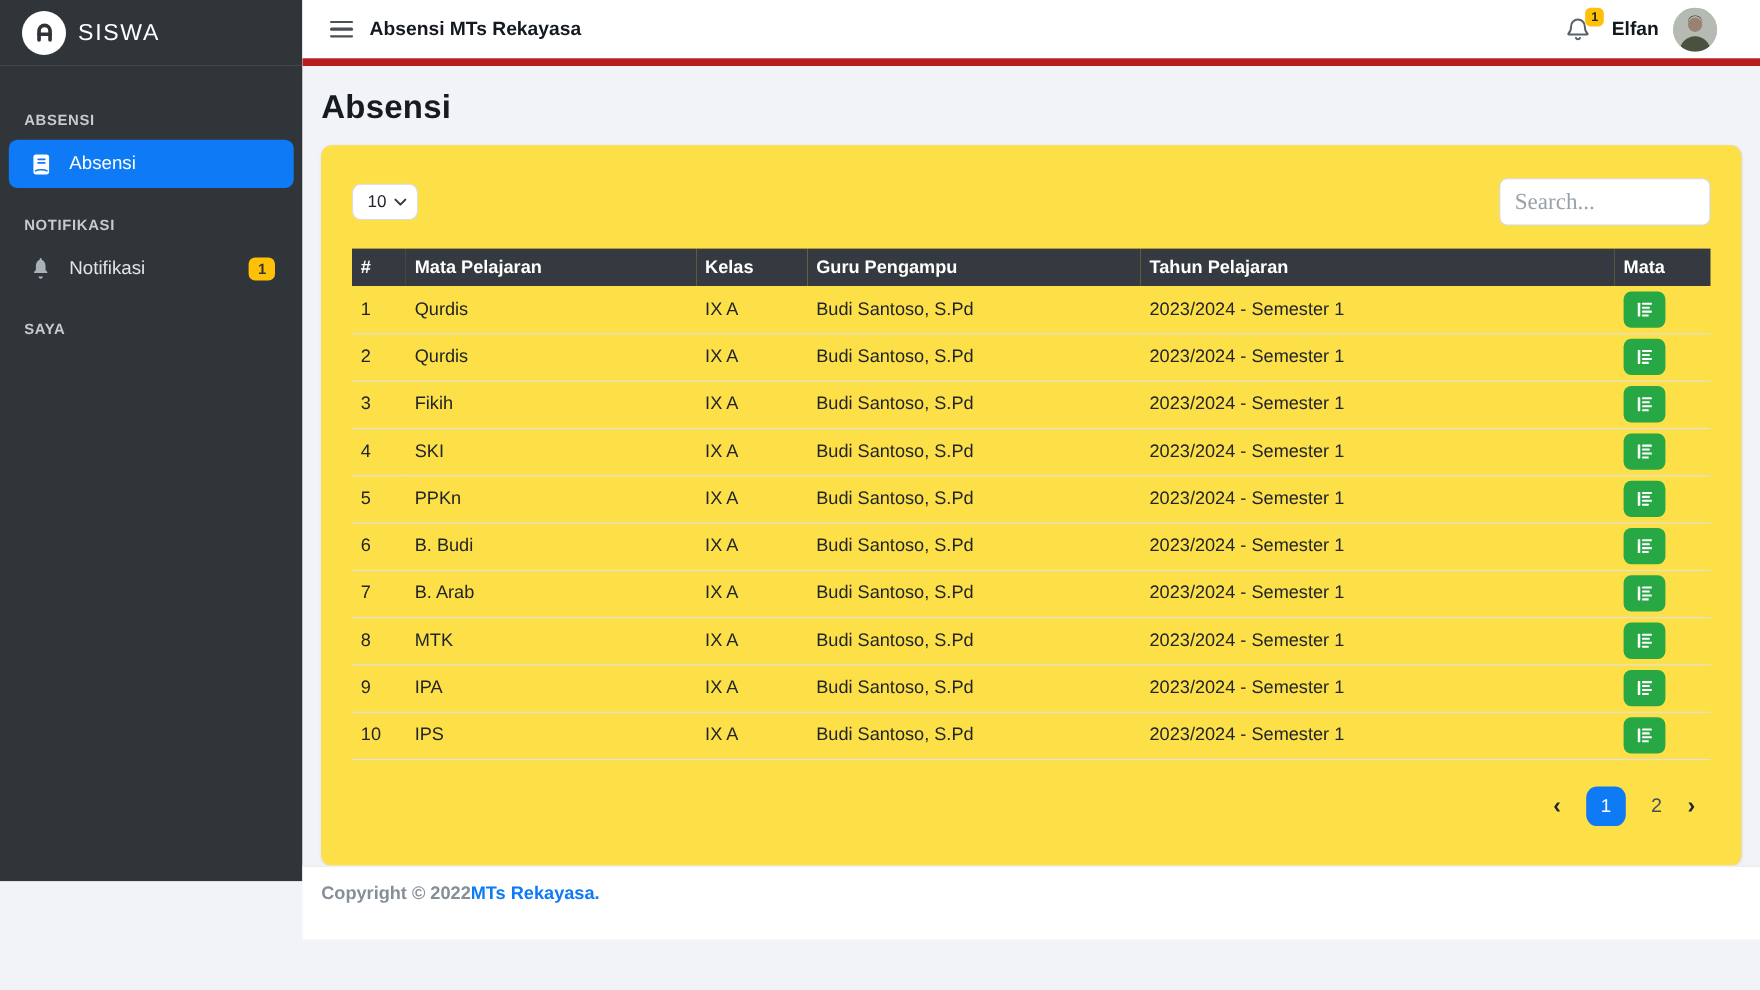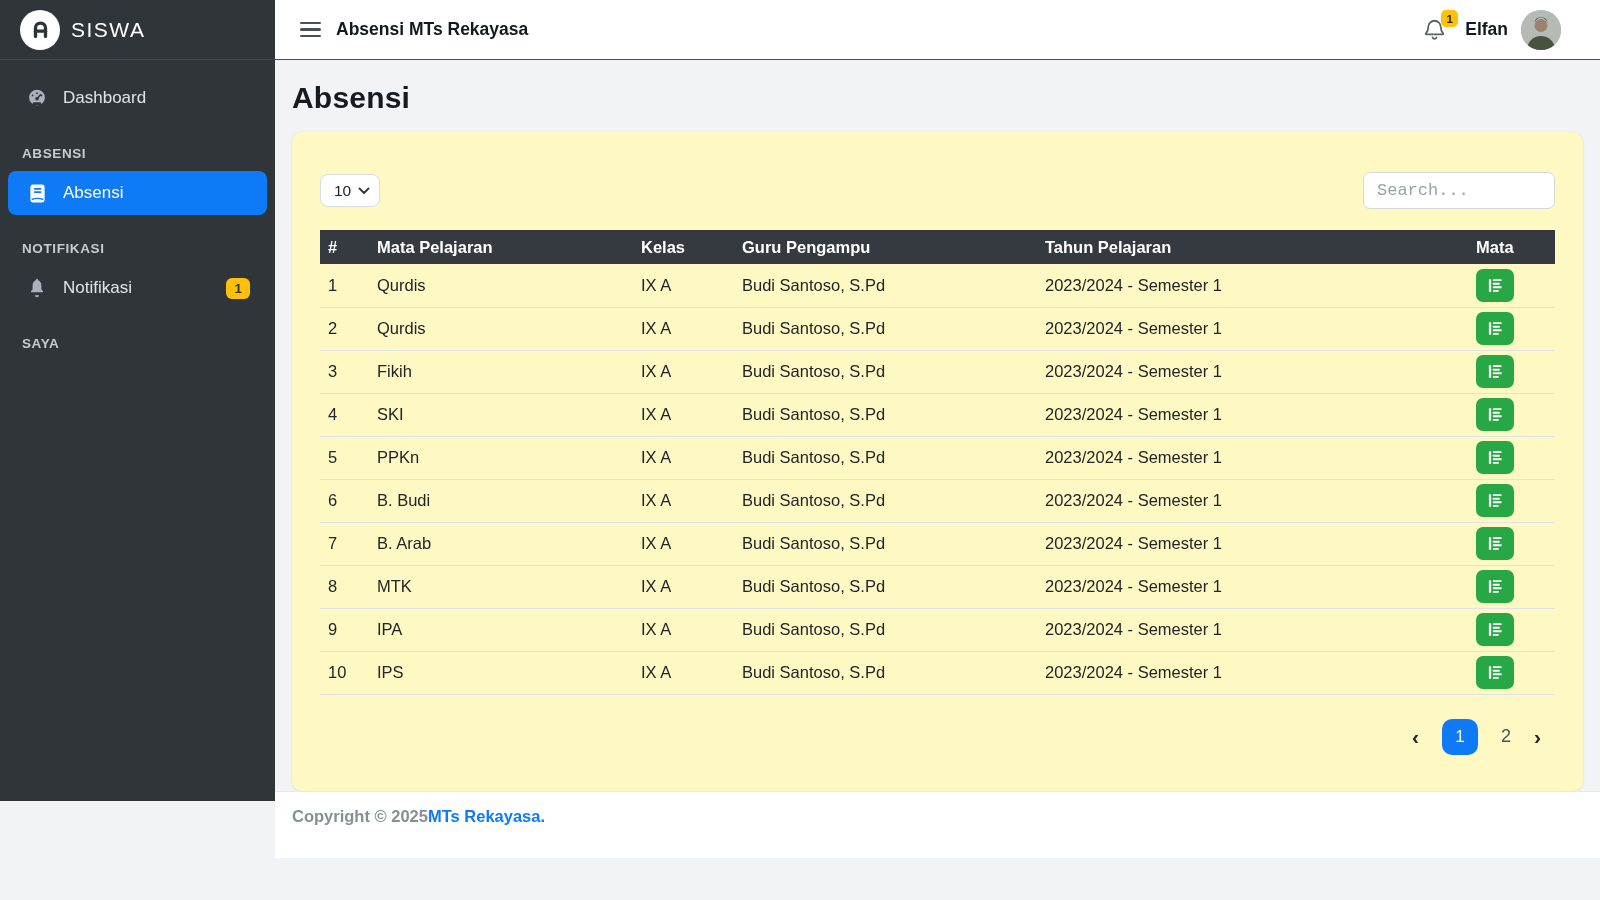--- a/index.html
+++ b/index.html
@@ -14,39 +14,39 @@
   .logo-text { color:#fff; font-size:21px; letter-spacing:1.5px; margin-left:11px; font-weight:400; }
   nav { padding-top:16px; }
   .nav-item { display:flex; align-items:center; height:44px; padding:0 25px; margin-bottom:3px; color:#e2e5e8; font-size:17px; cursor:pointer; }
   .nav-item .nav-icon { width:24px; display:flex; justify-content:center; align-items:center; margin-right:14px; }
   .nav-item.active { background:#0e7af5; margin-left:8px; margin-right:8px; padding:0 17px; border-radius:8px; color:#fff; }
   .section-label { padding:0 22px; margin:26px 0 10px; font-size:13.5px; font-weight:700; letter-spacing:.6px; color:#c6cbd0; }
   .side-badge { margin-left:auto; background:#ffc107; color:#30353a; font-size:13.5px; font-weight:700; border-radius:6px; padding:2px 8px; line-height:17px; }
 
   
   .main { flex:1; display:flex; flex-direction:column; background:#f1f3f6; }
-  .topbar { height:60px; background:#fff; border-bottom:1px solid #b91c1c; display:flex; align-items:center; padding:0 39px 0 25px; flex-shrink:0; }
+  .topbar { height:60px; background:#fff; border-bottom:7px solid #b91c1c; display:flex; align-items:center; padding:0 39px 0 25px; flex-shrink:0; }
   .hamburger { display:flex; flex-direction:column; gap:4px; cursor:pointer; padding:4px 0; }
   .hamburger span { display:block; width:21px; height:2.5px; background:#4a5056; border-radius:2px; }
   .topbar-title { font-size:17.5px; font-weight:700; color:#14191f; margin-left:15px; }
   .topbar-right { margin-left:auto; display:flex; align-items:center; }
   .bell-wrap { position:relative; cursor:pointer; margin-right:18px; }
   .bell-badge { position:absolute; top:-7px; right:-11px; background:#ffc107; color:#212529; font-size:11.5px; font-weight:700; border-radius:5px; min-width:17px; height:17px; display:flex; align-items:center; justify-content:center; padding:0 4px; }
   .user-name { font-size:17.5px; font-weight:700; color:#14191f; margin-right:13px; }
   .avatar { width:40px; height:40px; border-radius:50%; overflow:hidden; cursor:pointer; flex-shrink:0; background:#b9beba; }
 
   
   .content { flex:1; padding:13px 17px 0; }
   .page-title { font-size:30px; font-weight:800; color:#161b22; margin:8px 0 17px; letter-spacing:.2px; }
-  .card { background:#fef9c3; border-radius:10px; box-shadow:0 1px 3px rgba(25,35,50,.07), 0 0 1px rgba(0,0,0,.06); padding:40px 28px 36px; }
+  .card { background:#fde047; border-radius:10px; box-shadow:0 1px 3px rgba(25,35,50,.07), 0 0 1px rgba(0,0,0,.06); padding:30px 28px 36px; }
   .card-controls { display:flex; justify-content:space-between; align-items:center; margin-bottom:21px; }
   .select-wrap { position:relative; }
   .select-wrap select { appearance:none; -webkit-appearance:none; border:1px solid #d9dde1; border-radius:8px; background:#fff; font-family:inherit; font-size:15.5px; color:#212529; padding:7px 27px 7px 13px; cursor:pointer; }
   .select-wrap .chev { position:absolute; right:10px; top:50%; transform:translateY(-50%); pointer-events:none; display:flex; }
-  .search { width:192px; border:1px solid #d4d9dd; border-radius:7px; padding:8px 13px; font-family:Liberation Mono, monospace; font-size:17px; color:#212529; }
+  .search { width:192px; border:1px solid #d4d9dd; border-radius:7px; padding:8px 13px; font-family:Liberation Serif, serif; font-size:21px; color:#212529; }
   .search::placeholder { color:#9aa1a8; }
 
   table { width:100%; border-collapse:collapse; }
   thead th { background:#343a40; color:#fff; font-weight:700; text-align:left; font-size:16.5px; padding:7px 8px; height:34px; }
   tbody td { font-size:16.5px; color:#212529; padding:0 8px; height:43px; border-bottom:1px solid #dfe2e6; }
   .btn-action { width:38px; height:33px; background:#28a745; border:none; border-radius:7px; display:flex; align-items:center; justify-content:center; cursor:pointer; }
 
   .pagination { display:flex; justify-content:flex-end; align-items:center; gap:23px; margin-top:24px; padding-right:14px; }
   .page-chevron { font-size:21px; font-weight:700; color:#22272c; cursor:pointer; line-height:1; }
   .page-num { font-size:18px; color:#495057; cursor:pointer; }
@@ -66,34 +66,20 @@
       <div class="logo-circle">
         <svg viewBox="0 0 24 24" width="25" height="25" fill="none" stroke="#2f3338" stroke-width="3.2" stroke-linecap="round">
           <path d="M7.2 18.6v-8a4.8 4.8 0 0 1 9.6 0v8"></path>
           <line x1="7.2" y1="13.6" x2="16.8" y2="13.6"></line>
         </svg>
       </div>
       <span class="logo-text">SISWA</span>
     </div>
 
     <nav>
-      <div class="nav-item">
-        <span class="nav-icon">
-          <svg viewBox="0 0 24 24" width="22" height="22">
-            <circle cx="12" cy="11.5" r="8.6" fill="#aab1b8"></circle>
-            <circle cx="7.2" cy="9.2" r="1" fill="#30353a"></circle>
-            <circle cx="12" cy="6.8" r="1" fill="#30353a"></circle>
-            <circle cx="16.8" cy="9.2" r="1" fill="#30353a"></circle>
-            <line x1="12" y1="12.6" x2="15.8" y2="8.6" stroke="#30353a" stroke-width="1.7" stroke-linecap="round"></line>
-            <circle cx="12" cy="12.8" r="1.9" fill="#30353a"></circle>
-            <rect x="7.5" y="16.6" width="9" height="3.4" rx="1.2" fill="#30353a"></rect>
-          </svg>
-        </span>
-        <span>Dashboard</span>
-      </div>
 
       <div class="section-label">ABSENSI</div>
 
       <div class="nav-item active">
         <span class="nav-icon">
           <svg viewBox="0 0 20 22" width="19" height="21">
             <rect x="2.5" y="1.5" width="15" height="19" rx="2.6" fill="#ffffff"></rect>
             <rect x="6.2" y="5.2" width="8" height="1.8" rx="0.9" fill="#0e7af5"></rect>
             <rect x="6.2" y="8.6" width="8" height="1.8" rx="0.9" fill="#0e7af5"></rect>
             <path d="M4.5 17.2c1.6-1.1 3.4-1.1 5.5-1.1s3.9 0 5.5 1.1" stroke="#0e7af5" stroke-width="1.5" fill="none" stroke-linecap="round"></path>
@@ -404,16 +390,16 @@
         <div class="pagination">
           <span class="page-chevron">‹</span>
           <span class="page-num active">1</span>
           <span class="page-num">2</span>
           <span class="page-chevron">›</span>
         </div>
       </div>
     </div>
 
     <footer class="footer">
-      <span>Copyright © 2025</span><a class="footer-link">MTs Rekayasa.</a>
+      <span>Copyright © 2022</span><a class="footer-link">MTs Rekayasa.</a>
     </footer>
   </div>
 </div>
 
 </body></html>

